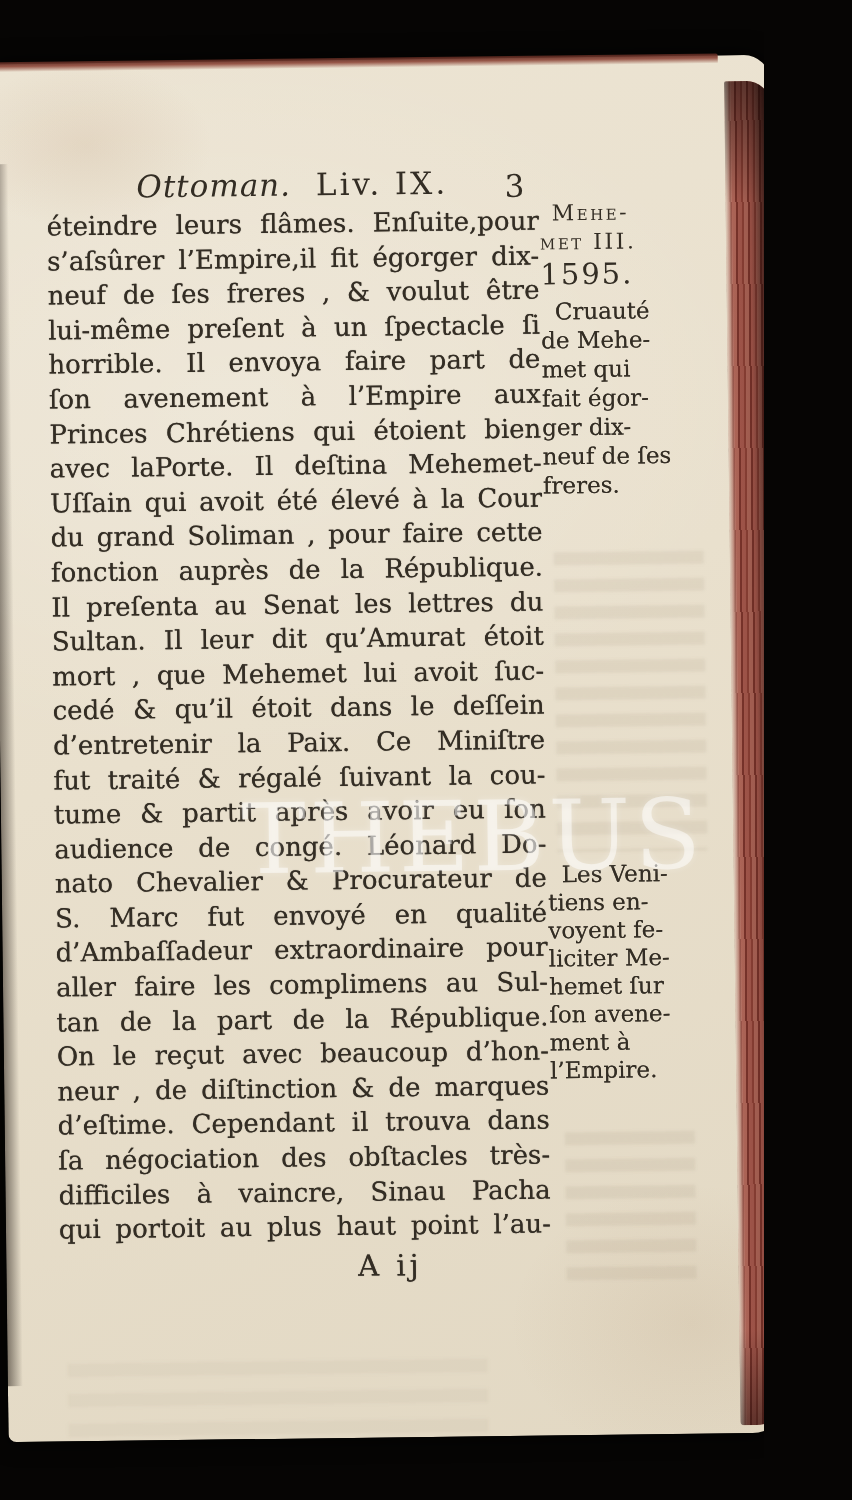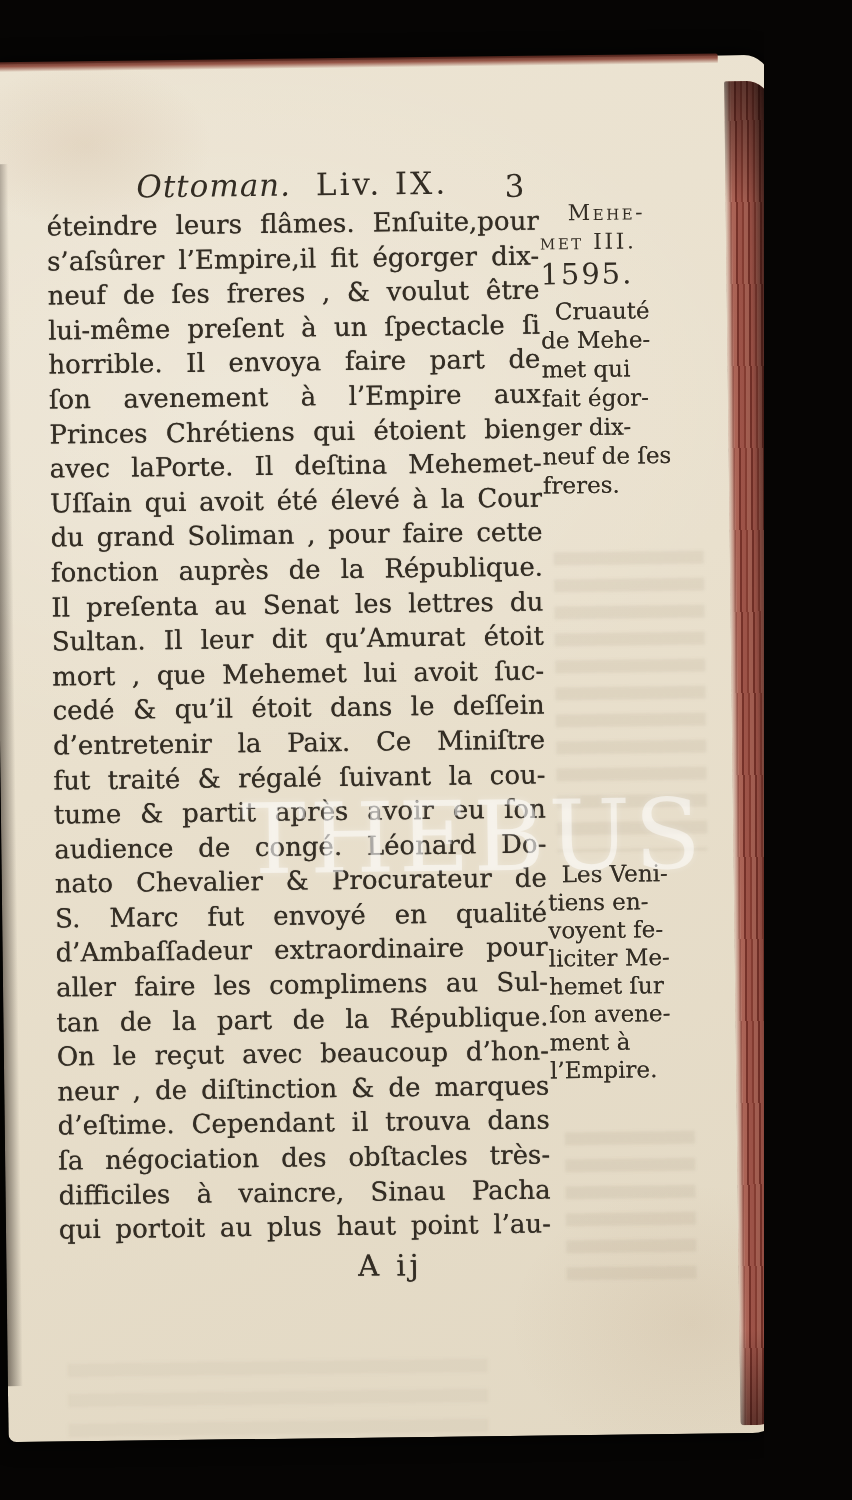--- a/index.html
+++ b/index.html
@@ -61,21 +61,21 @@
 
   .body-col{position:absolute;left:53px;top:147px;width:492px;color:var(--ink);}
   .body-line{
     height:34.6px;font-size:26px;line-height:32px;white-space:nowrap;
     text-align:justify;text-align-last:justify;
     text-shadow:0 0 .7px rgba(51,45,36,.85);
   }
   .signature{margin-top:4px;padding-left:170px;text-align:center;font-size:29px;letter-spacing:4px;text-shadow:0 0 .7px rgba(51,45,36,.85);}
 
   .margin-col{position:absolute;left:546px;top:0;width:148px;color:var(--ink);}
-  .m-head1{position:absolute;left:28px;top:143px;font-variant:small-caps;font-size:22px;letter-spacing:2.5px;white-space:nowrap;}
+  .m-head1{position:absolute;left:12px;top:143px;font-variant:small-caps;font-size:22px;letter-spacing:2.5px;white-space:nowrap;}
   .m-head2{position:absolute;left:0;top:172px;font-variant:small-caps;font-size:22px;letter-spacing:2.5px;white-space:nowrap;}
   .m-year{position:absolute;left:0;top:200px;font-size:29px;letter-spacing:2px;}
   .m-note{position:absolute;left:0;font-size:23px;text-shadow:0 0 .6px rgba(51,45,36,.8);}
   .m-note .line{height:29px;line-height:27px;white-space:nowrap;}
   .m-note-2 .line{height:28px;}
   .m-note .line:first-child{padding-left:14px;}
   .m-note-1{top:241px;}
   .m-note-2{top:804px;}
 
   

